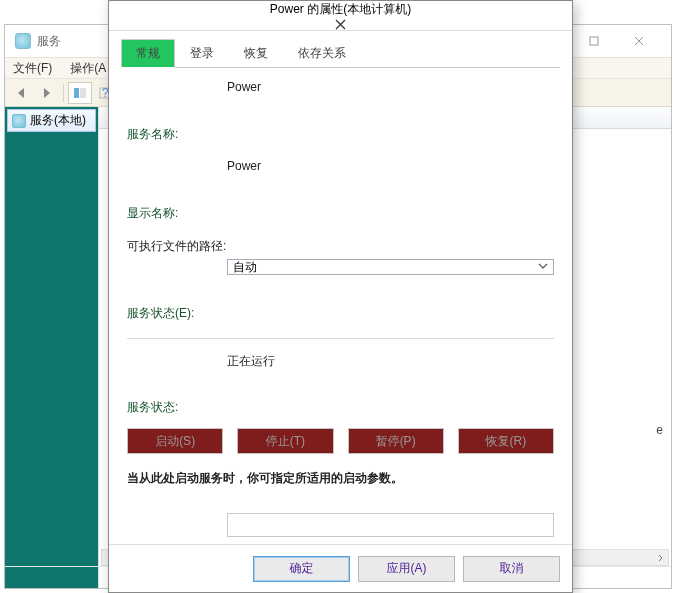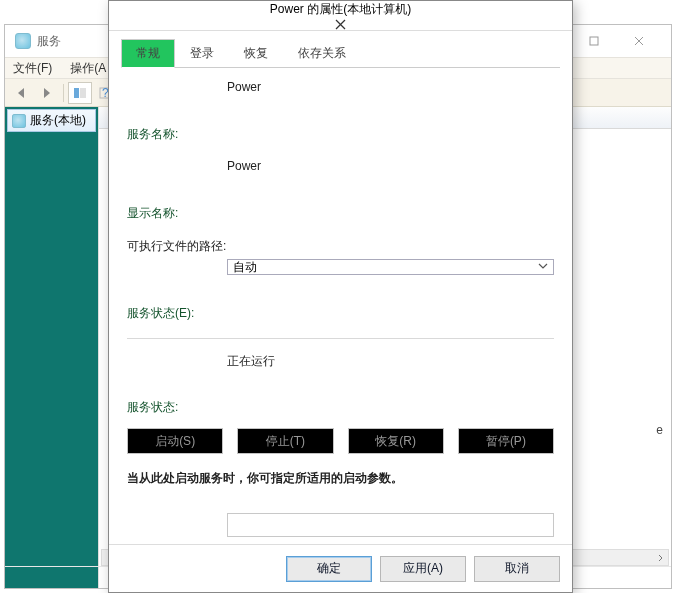--- a/index.html
+++ b/index.html
@@ -49,25 +49,25 @@
   .row .val{flex:1;color:#222;}
   .descbox{flex:1;height:46px;border:1px solid #b1b1b1;padding:3px 5px;overflow:auto;color:#222;position:relative;}
   .descbox .sb{position:absolute;right:0;top:0;bottom:0;width:16px;background:#f0f0f0;display:flex;flex-direction:column;align-items:center;justify-content:space-between;}
   .descbox .sb .a{width:100%;height:15px;display:flex;align-items:center;justify-content:center;color:#888;}
   .path-lbl{margin-bottom:4px;color:#222;}
   .path-val{margin-bottom:18px;color:#222;}
   .combo{flex:1;height:16px;border:1px solid #aab;background:#fff;padding:0 5px;display:flex;align-items:center;justify-content:space-between;}
   .combo .chev svg{width:10px;height:10px;}
   .hr{height:1px;background:#d9d9d9;margin:16px 0 14px 0;}
   .btnrow{display:flex;gap:14px;margin-bottom:16px;}
-  .btn{flex:1;height:26px;border:1px solid #c3c3c3;background:#000000;color:#999;display:flex;align-items:center;justify-content:center;cursor:default;}
+  .btn{flex:1;height:26px;border:1px solid #c3c3c3;background:#7f1d1d;color:#999;display:flex;align-items:center;justify-content:center;cursor:default;}
   .input{flex:1;height:24px;border:1px solid #c8c8c8;background:#fff;}
   .hint{color:#222;margin-bottom:26px;font-weight:bold;}
   .dlg-foot{position:absolute;left:0;right:0;bottom:0;height:48px;border-top:1px solid #ddd;display:flex;align-items:center;justify-content:flex-end;padding:0 12px;gap:8px;background:#fff;}
-  .fbtn{width:86px;height:26px;border:1px solid #b7b7b7;background:#eaeaea;display:flex;align-items:center;justify-content:center;color:#0f172a;}
+  .fbtn{width:97px;height:26px;border:1px solid #b7b7b7;background:#eaeaea;display:flex;align-items:center;justify-content:center;color:#4c1d95;}
   .fbtn.primary{border:1px solid #5a9fd6;box-shadow:inset 0 0 0 1px #a7ccec;}
 </style>
 </head>
 <body>
 
 <div class="bgwin">
   <div class="bgwin-title">
     <div class="icon"></div>
     <div class="title">服务</div>
     <div class="winbtns">
@@ -193,22 +193,22 @@
       <div class="hr"></div>
 
       <div class="row" style="margin-bottom:12px;">
         <div class="lbl">服务状态:</div>
         <div class="val">正在运行</div>
       </div>
 
       <div class="btnrow">
         <div class="btn">启动(S)</div>
         <div class="btn">停止(T)</div>
+        <div class="btn">暂停(P)</div>
         <div class="btn">恢复(R)</div>
-        <div class="btn">暂停(P)</div>
       </div>
 
       <div class="hint">当从此处启动服务时，你可指定所适用的启动参数。</div>
 
       <div class="row">
         <div class="lbl">启动参数(M):</div>
         <input class="input" style="">
       </div>
 
     </div>

